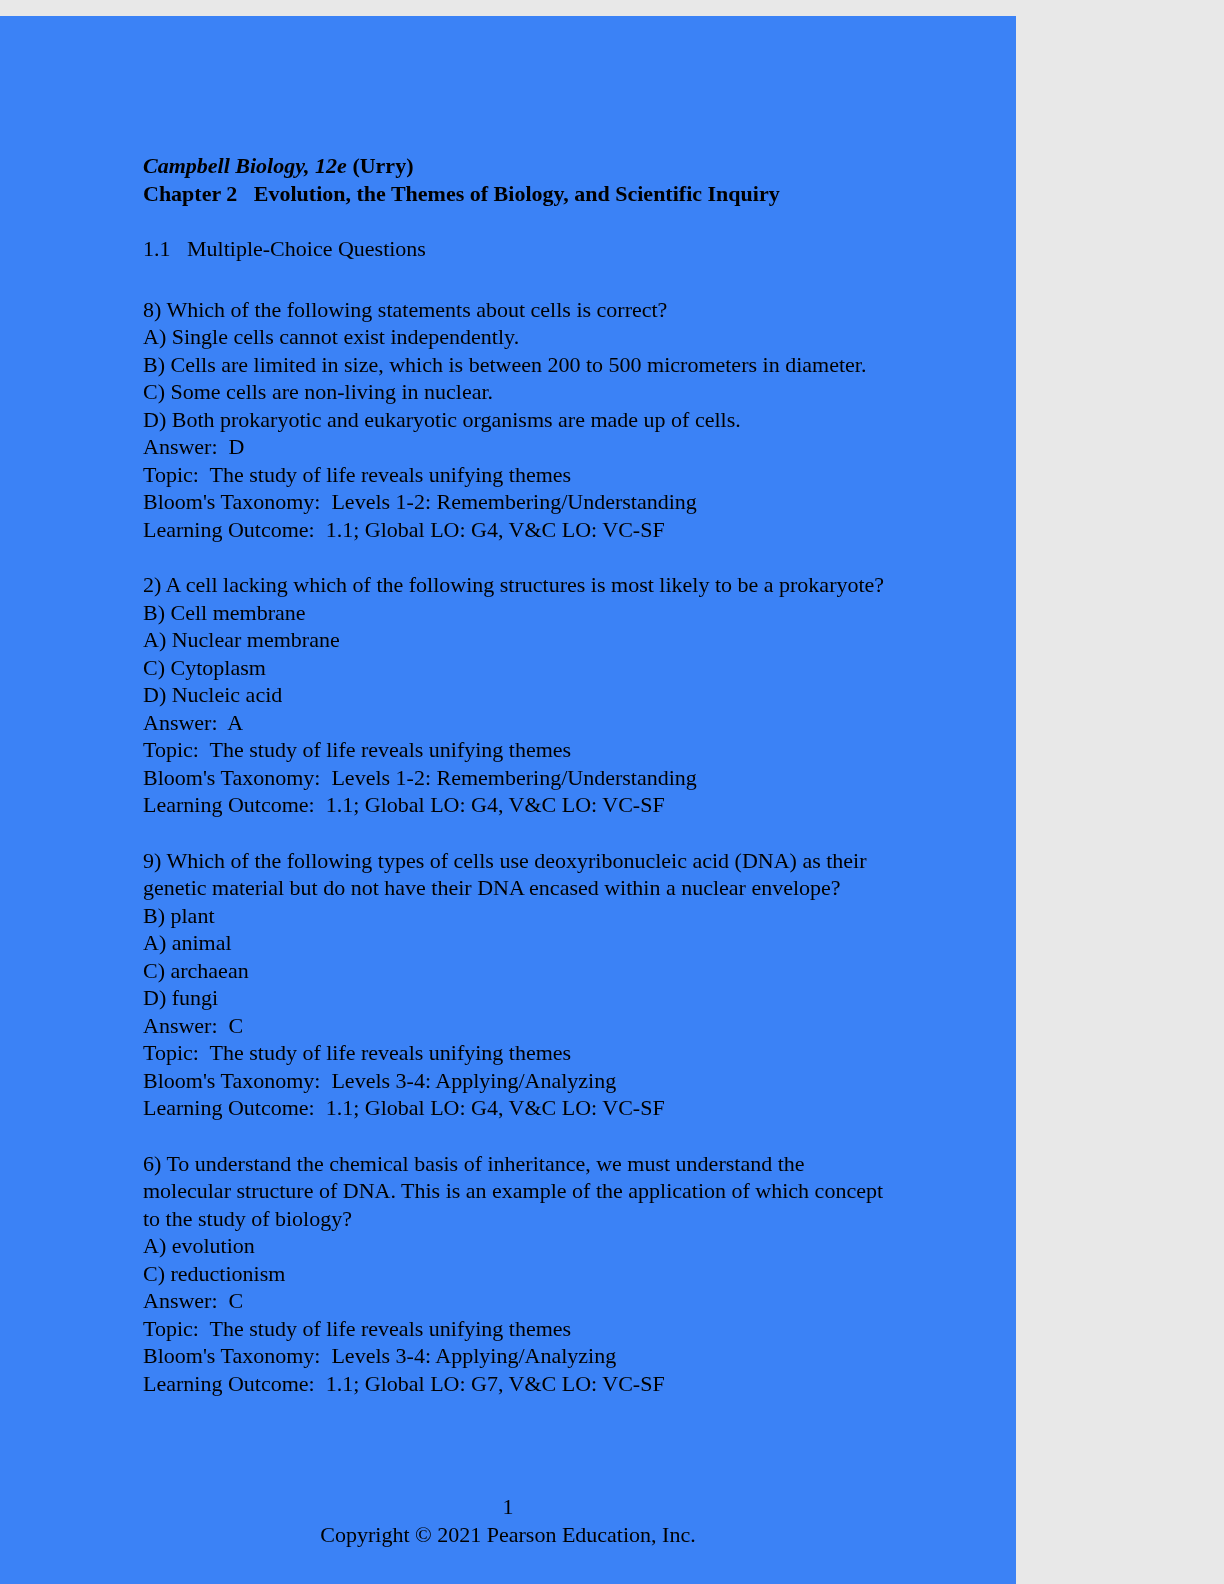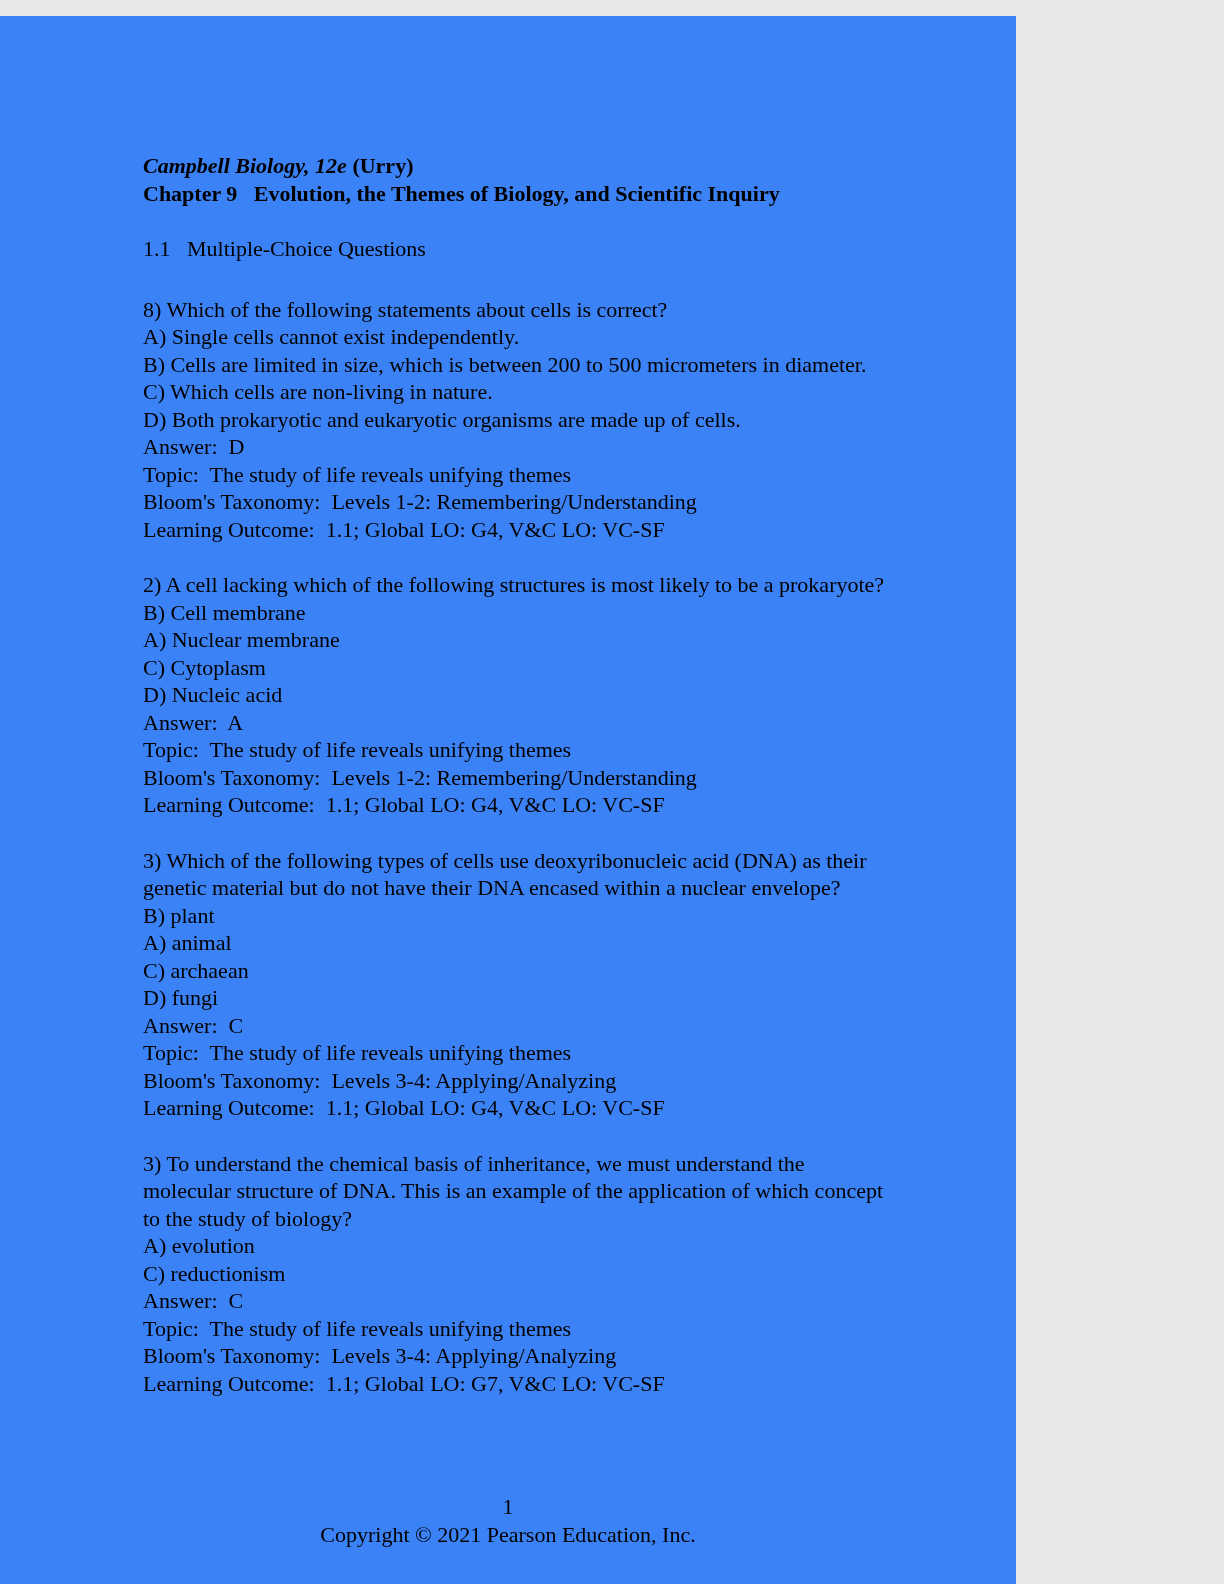--- a/index.html
+++ b/index.html
@@ -33,63 +33,63 @@
     line-height: 27.5px;
   }
 </style>
 </head>
 <body>
 
 <div class="page">
 
   <header class="doc-header">
     <p class="book-title"><span class="italic">Campbell Biology, 12e</span><span> (Urry)</span></p>
-    <p class="chapter-heading">Chapter 9   Evolution, the Themes of Biology, and Scientific Inquiry</p>
+    <p class="chapter-heading">Chapter 2   Evolution, the Themes of Biology, and Scientific Inquiry</p>
   </header>
 
   <p class="section-heading">1.1   Multiple-Choice Questions</p>
 
   <section class="question">
     <p>8) Which of the following statements about cells is correct?</p>
     <p>A) Single cells cannot exist independently.</p>
     <p>B) Cells are limited in size, which is between 200 to 500 micrometers in diameter.</p>
-    <p>C) Which cells are non-living in nature.</p>
+    <p>C) Some cells are non-living in nuclear.</p>
     <p>D) Both prokaryotic and eukaryotic organisms are made up of cells.</p>
     <p class="meta"><span>Answer:  </span><span>D</span></p>
     <p class="meta"><span>Topic:  </span><span>The study of life reveals unifying themes</span></p>
     <p class="meta"><span>Bloom's Taxonomy:  </span><span>Levels 1-2: Remembering/Understanding</span></p>
     <p class="meta"><span>Learning Outcome:  </span><span>1.1; Global LO: G4, V&amp;C LO: VC-SF</span></p>
   </section>
 
   <section class="question">
     <p>2) A cell lacking which of the following structures is most likely to be a prokaryote?</p>
     <p>B) Cell membrane</p>
     <p>A) Nuclear membrane</p>
     <p>C) Cytoplasm</p>
     <p>D) Nucleic acid</p>
     <p class="meta"><span>Answer:  </span><span>A</span></p>
     <p class="meta"><span>Topic:  </span><span>The study of life reveals unifying themes</span></p>
     <p class="meta"><span>Bloom's Taxonomy:  </span><span>Levels 1-2: Remembering/Understanding</span></p>
     <p class="meta"><span>Learning Outcome:  </span><span>1.1; Global LO: G4, V&amp;C LO: VC-SF</span></p>
   </section>
 
   <section class="question">
-    <p>3) Which of the following types of cells use deoxyribonucleic acid (DNA) as their genetic material but do not have their DNA encased within a nuclear envelope?</p>
+    <p>9) Which of the following types of cells use deoxyribonucleic acid (DNA) as their genetic material but do not have their DNA encased within a nuclear envelope?</p>
     <p>B) plant</p>
     <p>A) animal</p>
     <p>C) archaean</p>
     <p>D) fungi</p>
     <p class="meta"><span>Answer:  </span><span>C</span></p>
     <p class="meta"><span>Topic:  </span><span>The study of life reveals unifying themes</span></p>
     <p class="meta"><span>Bloom's Taxonomy:  </span><span>Levels 3-4: Applying/Analyzing</span></p>
     <p class="meta"><span>Learning Outcome:  </span><span>1.1; Global LO: G4, V&amp;C LO: VC-SF</span></p>
   </section>
 
   <section class="question">
-    <p>3) To understand the chemical basis of inheritance, we must understand the molecular structure of DNA. This is an example of the application of which concept to the study of biology?</p>
+    <p>6) To understand the chemical basis of inheritance, we must understand the molecular structure of DNA. This is an example of the application of which concept to the study of biology?</p>
     <p>A) evolution</p>
     <p>C) reductionism</p>
     <p class="meta"><span>Answer:  </span><span>C</span></p>
     <p class="meta"><span>Topic:  </span><span>The study of life reveals unifying themes</span></p>
     <p class="meta"><span>Bloom's Taxonomy:  </span><span>Levels 3-4: Applying/Analyzing</span></p>
     <p class="meta"><span>Learning Outcome:  </span><span>1.1; Global LO: G7, V&amp;C LO: VC-SF</span></p>
   </section>
 
   <footer class="page-footer">
     <p>1</p>

